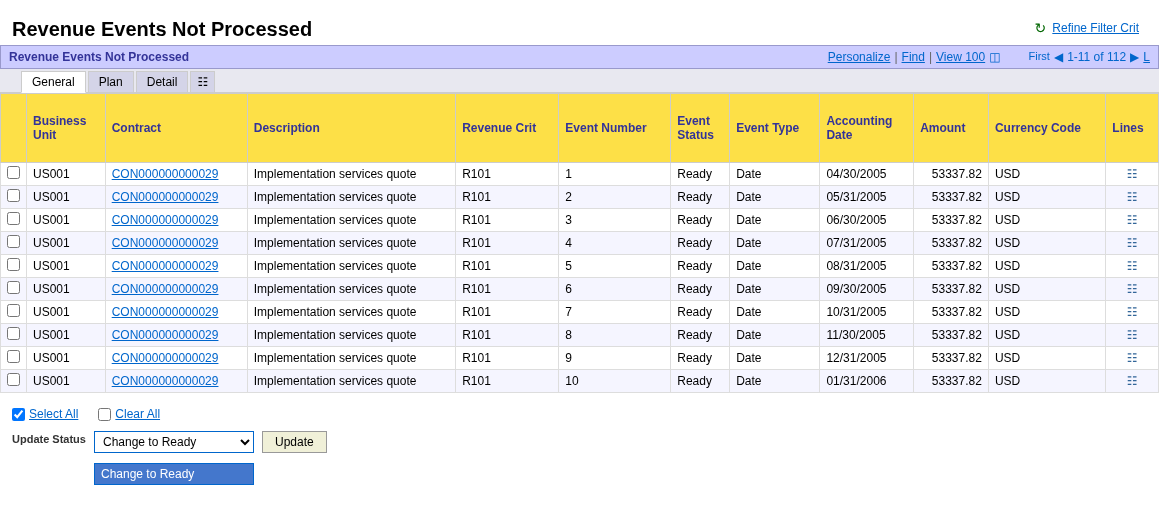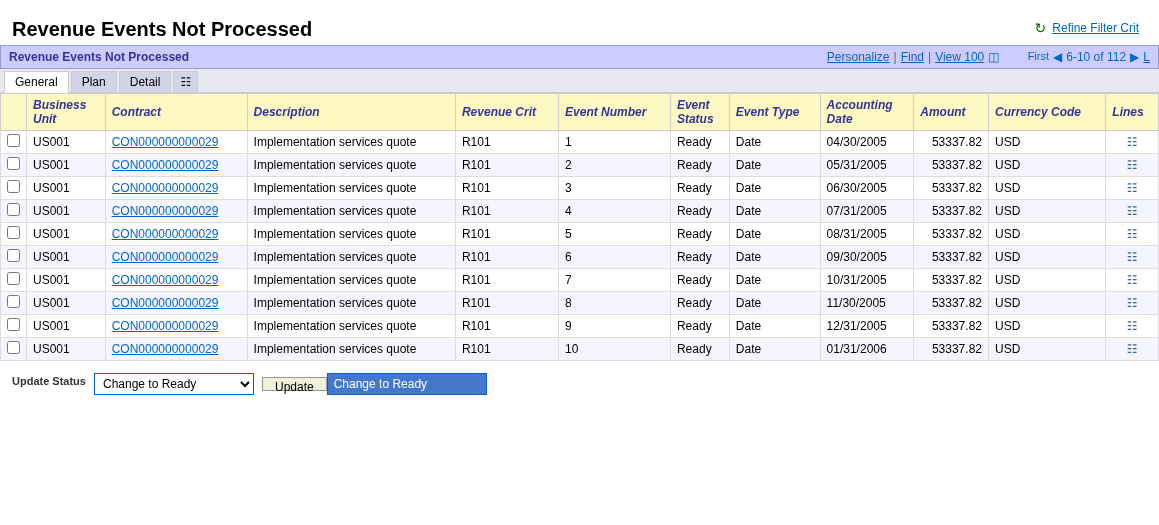--- a/index.html
+++ b/index.html
@@ -12,48 +12,48 @@
     .top-right { position: absolute; top: 10px; right: 20px; display: flex; align-items: center; gap: 6px; }
     .refine-link { color: #0066cc; text-decoration: underline; font-size: 12px; cursor: pointer; }
     .refresh-icon { color: #006600; font-size: 14px; }
 
     .section-header { background: #ccccff; padding: 4px 8px; display: flex; justify-content: space-between; align-items: center; border: 1px solid #9999cc; }
     .section-header-title { color: #333399; font-weight: bold; font-size: 12px; }
     .section-header-controls { display: flex; align-items: flex-start; gap: 4px; font-size: 12px; color: #0066cc; }
     .section-header-controls a { color: #0066cc; text-decoration: underline; cursor: pointer; }
     .section-header-controls .separator { color: #666; }
 
-    .tabs { display: flex; border-bottom: 1px solid #ccc; padding: 2px 0 0 4px; background: #e8e8f0; }
+    .tabs { display: flex; border-bottom: 1px solid #ccc; padding: 2px 0 0 21px; background: #e8e8f0; }
     .tab { padding: 3px 10px; border: 1px solid #ccc; border-bottom: none; cursor: pointer; background: #d4d4e8; font-size: 12px; margin-right: 2px; }
     .tab.active { background: #fff; border-bottom: 1px solid #fff; margin-bottom: -1px; }
     .tab-icon { padding: 3px 6px; border: 1px solid #ccc; border-bottom: none; cursor: pointer; background: #d4d4e8; font-size: 12px; margin-right: 2px; }
 
     table { width: 100%; border-collapse: collapse; font-size: 12px; }
-    th { background: #fef9c3; color: #333399; font-weight: bold; text-align: left; padding: 4px 6px; border: 1px solid #ccc; cursor: pointer; font-style: italic; }
+    th { background: #fde047; color: #333399; font-weight: bold; text-align: left; padding: 20px 6px; border: 1px solid #ccc; cursor: pointer; }
     td { padding: 3px 6px; border: 1px solid #ddd; vertical-align: middle; }
     tr:nth-child(even) td { background: #f5f5ff; }
     tr:nth-child(odd) td { background: #fff; }
     .link-cell { color: #0066cc; text-decoration: underline; cursor: pointer; }
     .checkbox-cell { width: 20px; text-align: center; }
     .lines-icon { color: #336699; cursor: pointer; }
 
     .footer-section { padding: 8px 12px; }
     .select-all-row { display: flex; align-items: center; gap: 20px; padding: 6px 0; }
     .select-all-label { color: #0066cc; text-decoration: underline; cursor: pointer; font-size: 12px; }
 
     .update-row { display: flex; align-items: flex-start; padding: 4px 0; gap: 8px; }
     .update-label { font-size: 11px; font-weight: bold; color: #333; padding-top: 2px; white-space: nowrap; }
-    .update-controls { display: flex; gap: 0; }
+    .update-controls { display: flex; flex-direction: column; gap: 10px; }
 
     .dropdown-wrapper { position: relative; display: inline-block; }
     select.status-select { width: 160px; height: 22px; border: 1px solid #0066cc; background: #fff; font-size: 12px; padding: 1px 4px; cursor: pointer; }
 
     .dropdown-list { background: #4477cc; color: #fff; font-size: 12px; width: 160px; cursor: pointer; border: 1px solid #0066cc; padding: 3px 6px; }
 
-    .update-button { background: #f0f0d8; border: 1px solid #999; padding: 2px 12px; font-size: 12px; cursor: pointer; height: 14px; }
+    .update-button { background: #f0f0d8; border: 1px solid #999; padding: 2px 12px; font-size: 12px; cursor: pointer; height: 22px; }
 
     .header-wrapper { position: relative; }
   </style>
 </head>
 <body>
 
 <div class="page-container" style="position:relative;">
   <div class="header-wrapper">
     <h1 class="page-title">Revenue Events Not Processed</h1>
     <div class="top-right">
@@ -66,21 +66,21 @@
     <span class="section-header-title">Revenue Events Not Processed</span>
     <div class="section-header-controls">
       <a>Personalize</a>
       <span class="separator">|</span>
       <a>Find</a>
       <span class="separator">|</span>
       <a>View 100</a>
       <span style="cursor:pointer;">◫</span>
       <span style="cursor:pointer; font-size:11px;padding-left:24px;">First</span>
       <span style="cursor:pointer;">◀</span>
-      <span>6-10 of 112</span>
+      <span>1-11 of 112</span>
       <span style="cursor:pointer;">▶</span>
       <span style="cursor:pointer; color:#0066cc; text-decoration:underline;">L</span>
     </div>
   </div>
 
   <div class="tabs">
     <div class="tab active">General</div>
     <div class="tab">Plan</div>
     <div class="tab">Detail</div>
     <div class="tab-icon">☷</div>
@@ -283,20 +283,30 @@
     <td>USD</td>
     <td style="text-align:center;">
       <span class="lines-icon">☷</span>
     </td>
   </tr>
         </tbody>
     </table>
   </div>
 
   <div class="footer-section">
+    <div class="select-all-row">
+      <div style="display:flex;align-items:center;gap:4px;">
+        <input type="checkbox" checked="" style="">
+        <a class="select-all-label">Select All</a>
+      </div>
+      <div style="display:flex;align-items:center;gap:4px;">
+        <input type="checkbox" style="">
+        <a class="select-all-label">Clear All</a>
+      </div>
+    </div>
 
     <div class="update-row">
       <span class="update-label">Update Status</span>
       <div class="update-controls">
         <div style="display:flex;align-items:center;gap:8px;">
           <div class="dropdown-wrapper">
             <select class="status-select">
               <option value="change_to_ready">Change to Ready</option>
             </select>
           </div>

